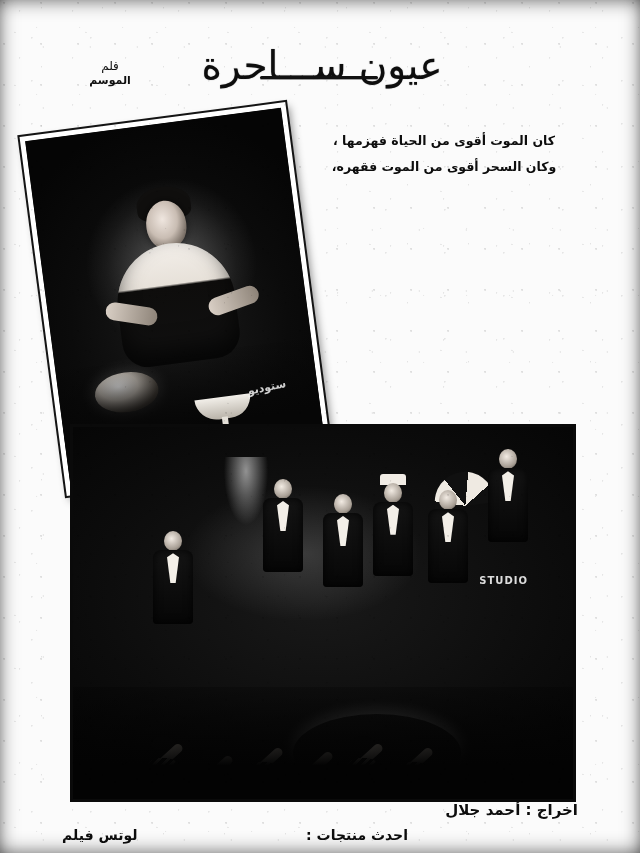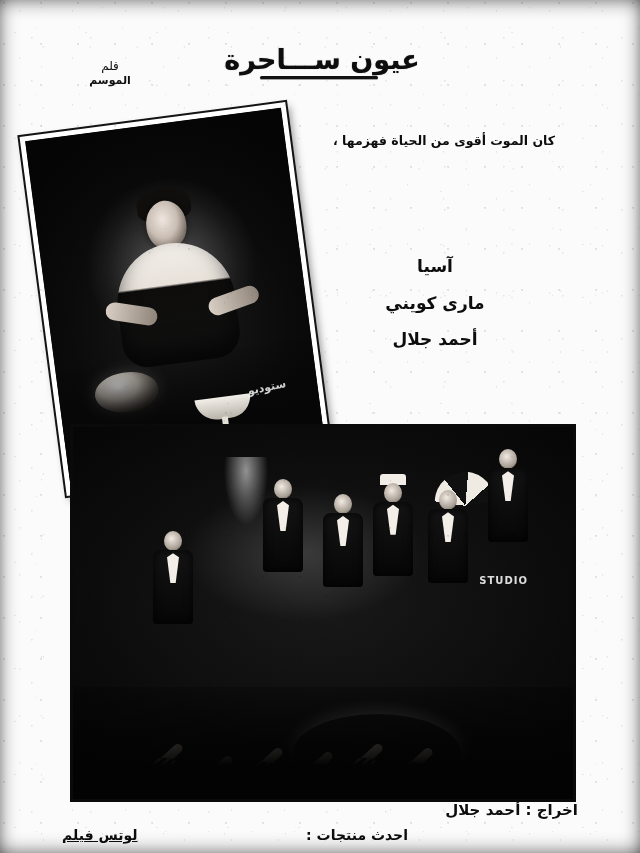--- a/index.html
+++ b/index.html
@@ -67,22 +67,22 @@
 
   
   #title-block {
     position: absolute;
     top: 46px;
     right: 138px;
     width: 360px;
     text-align: center;
   }
   #main-title {
-    font-size: 27px;
-    font-weight: 700;
+    font-size: 39px;
+    font-weight: 400;
     letter-spacing: 2px;
     line-height: 1.05;
     white-space: nowrap;
     text-shadow: 0 0 1px rgba(0,0,0,.5);
   }
   
   #title-stroke {
     position: absolute;
     top: 76px;
     right: 262px;
@@ -393,47 +393,42 @@
     right: 232px;
     font-size: 14px;
     font-weight: 700;
   }
   #credit-producer-name {
     position: absolute;
     bottom: 10px;
     left: 62px;
     font-size: 14px;
     font-weight: 700;
-    text-decoration: underline;
   }
 </style>
 </head>
 <body>
 
 <div id="page">
 
   <div id="title-block" class="ar">
     <div id="main-title">عيون ســـاحرة</div>
   </div>
   <div id="title-stroke"></div>
 
   <div id="season-stamp" class="ar">
     <div class="l1">فلم</div>
     <div class="l2">الموسم</div>
   </div>
 
   <div id="tagline" class="ar">
     <div>كان الموت أقوى من الحياة فهزمها ،</div>
+    <div>وكان السحر أقوى من الموت فقهره،</div>
   </div>
 
-  <div id="cast" class="ar">
-    <div>آسيا</div>
-    <div>مارى كويني</div>
-    <div>أحمد جلال</div>
-  </div>
 
   <div id="inset-photo" class="photo">
     <div class="inner">
       <div class="crystal"></div>
       <div class="hair"></div>
       <div class="head"></div>
       <div class="dress"></div>
       <div class="arm-l"></div>
       <div class="arm-r"></div>
       <div class="table"></div>

